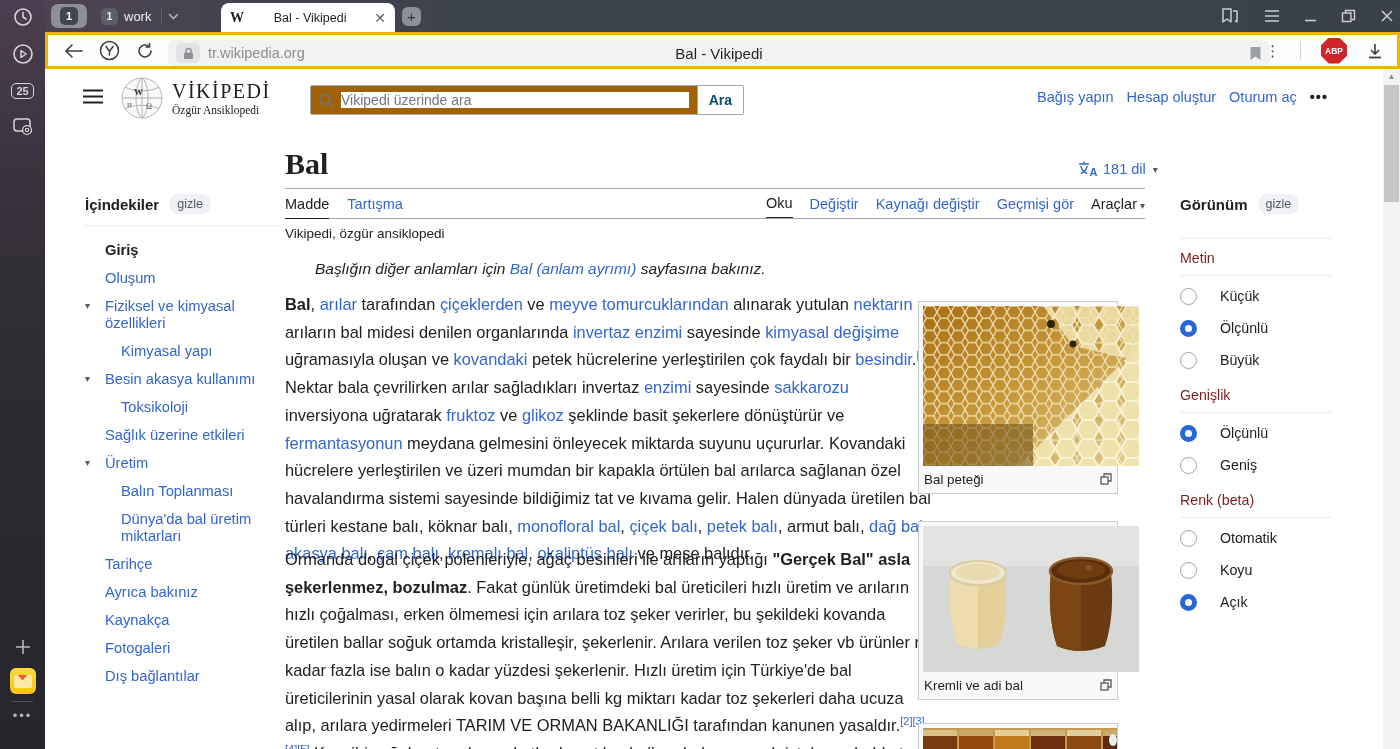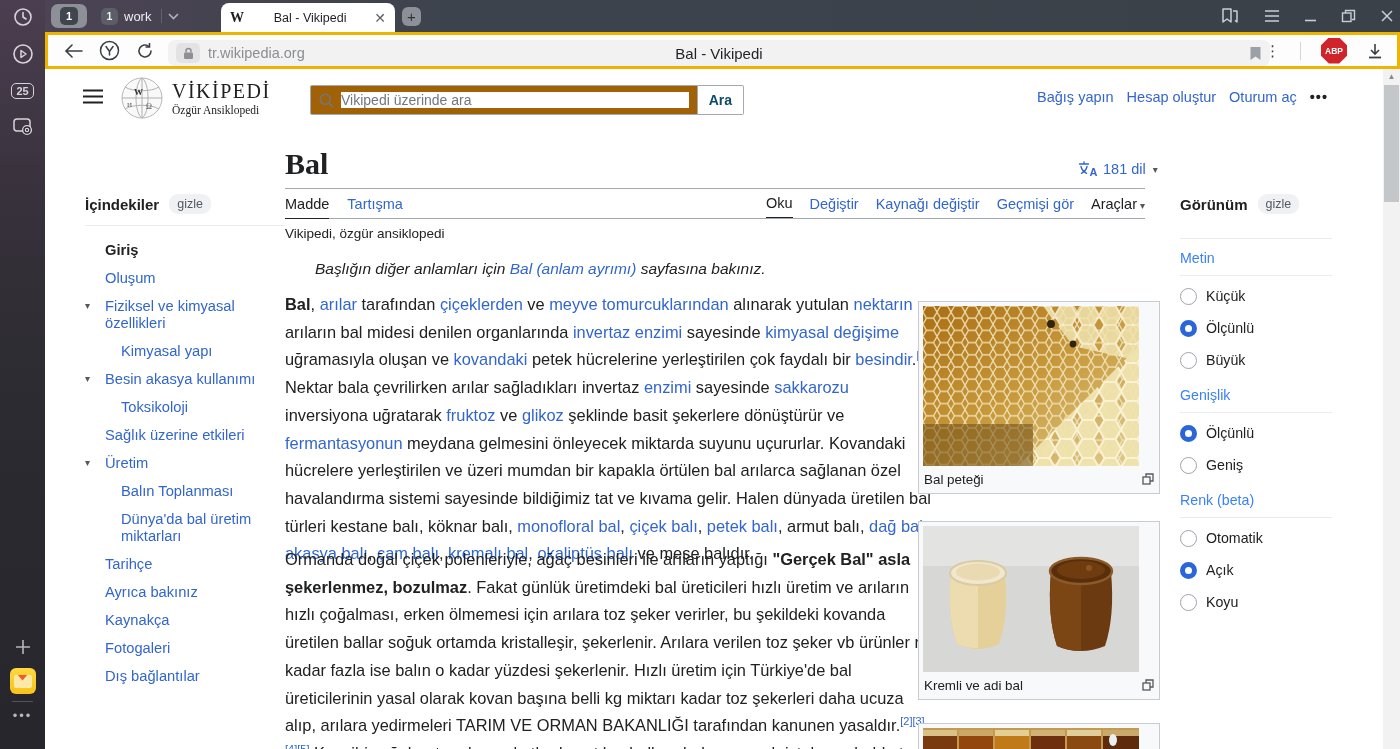--- a/index.html
+++ b/index.html
@@ -100,34 +100,34 @@
   .toc { position:absolute; left:40px; top:125px; width:200px; font-size:14.7px; }
   .toc-head { display:flex; align-items:center; gap:10px; padding-bottom:11px; border-bottom:1px solid #eaecf0; margin-bottom:10px; }
   .toc-title { font-weight:bold; font-size:15px; }
   .gizle { background:#eff1f4; border:0; border-radius:9px; color:#54595d; font-size:12.5px; padding:3px 8px; }
   .toc-item { position:relative; padding:5.5px 0 5.5px 20px; color:#3366cc; line-height:17px; cursor:pointer; }
   .toc-item.active { color:#202122; font-weight:bold; }
   .toc-item.sub { padding-left:36px; }
   .toc-item .tchev { position:absolute; left:0px; top:5px; color:#54595d; font-size:10px; }
 
   
-  .thumb { position:absolute; left:873px; width:242px; border:1px solid #c8ccd1; background:#f8f9fa; padding:4px; }
+  .thumb { position:absolute; left:873px; width:200px; border:1px solid #c8ccd1; background:#f8f9fa; padding:4px; }
   #thumb-0 { top:232px; }
   #thumb-1 { top:452px; }
   #thumb-2 { top:654px; height:27px; overflow:hidden; }
   .thumb .cap { display:flex; align-items:flex-start; justify-content:space-between; padding:6px 1px 2px 1px;
     font-size:13.4px; color:#202122; }
   .expand { color:#54595d; margin-top:1px; }
 
   
   .appearance { position:absolute; left:1135px; top:125px; width:152px; font-size:14.2px; }
   .app-head { display:flex; align-items:center; gap:10px; padding-bottom:24px; border-bottom:1px solid #eaecf0; }
   .app-title { font-weight:bold; font-size:15px; }
-  .app-section-title { color:#3b82f6; padding:11px 0 9px 0; border-bottom:1px solid #eaecf0; margin-bottom:4px; }
-  .radio-row { display:flex; align-items:center; gap:9px; padding:7.5px 0; color:#202122; cursor:pointer; }
+  .app-section-title { color:#7f1d1d; padding:11px 0 9px 0; border-bottom:1px solid #eaecf0; margin-bottom:4px; }
+  .radio-row { display:flex; align-items:center; gap:23px; padding:7.5px 0; color:#202122; cursor:pointer; }
   .radio { width:17px; height:17px; border-radius:50%; border:1px solid #9fa4aa; background:#fff; flex:0 0 auto; }
   .radio.sel { border:5.5px solid #2a66d9; }
 
   
   .sb { position:absolute; right:0; top:0; bottom:0; width:17px; background:#f2f2f2; }
   .sb .up { position:absolute; top:3px; left:0; width:17px; text-align:center; color:#8a8a8a; font-size:8px; }
   .sb .thumbbar { position:absolute; left:1px; top:16px; width:15px; height:117px; background:#c4c7c9; }
 </style>
 </head>
 <body>
@@ -452,26 +452,26 @@
         <div class="radio-row">
           <span class="radio"></span>
           <span>Geniş</span>
         </div>
         <div class="app-section-title">Renk (beta)</div>
         <div class="radio-row">
           <span class="radio"></span>
           <span>Otomatik</span>
         </div>
         <div class="radio-row">
+          <span class="radio"></span>
+          <span>Koyu</span>
+        </div>
+        <div class="radio-row">
           <span class="radio sel"></span>
           <span>Açık</span>
-        </div>
-        <div class="radio-row">
-          <span class="radio"></span>
-          <span>Koyu</span>
         </div>
       </div>
   </div>
 
   <div class="sb">
     <div class="up">▲</div>
     <div class="thumbbar"></div>
   </div>
 </div>
 

